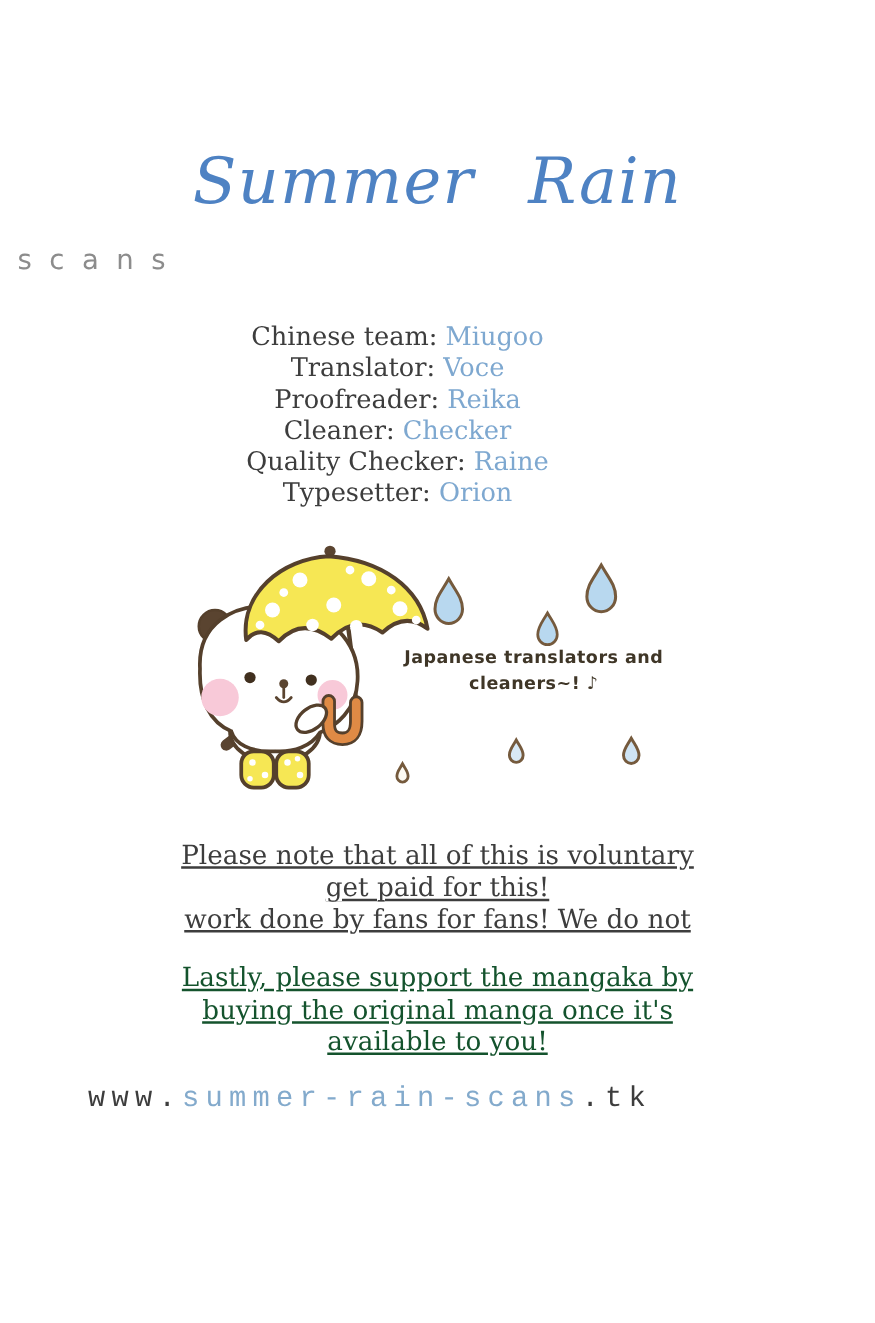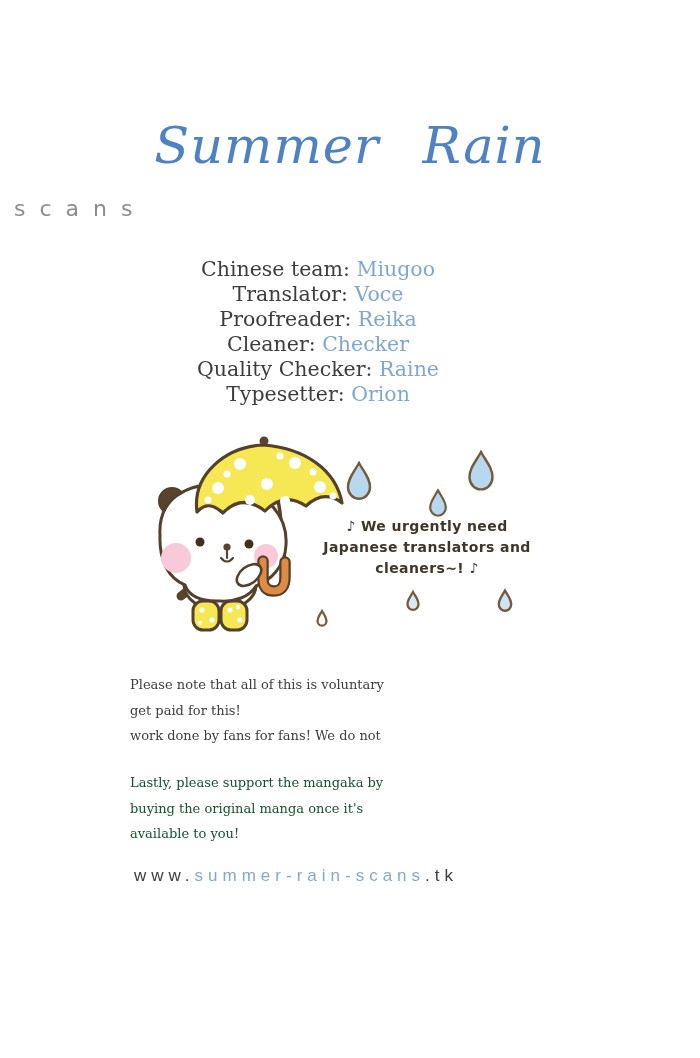--- a/index.html
+++ b/index.html
@@ -51,33 +51,34 @@
     font-size: 14px;
     line-height: 21px;
     letter-spacing: 0.4px;
     color: #3f3627;
     font-weight: bold;
   }
 
   
   .note {
     position: absolute; left: 130px; width: 440px;
-    text-align: left;
-    font-size: 13px;
+    text-align: center;
+    font-size: 21px;
     line-height: 25.5px;
+    text-decoration: underline;
   }
   .note-voluntary { top: 672px; color: #3d3d3d; }
   .note-support  { top: 770px; color: #14532d; }
 
   
   .footer-url {
     position: absolute; top: 866px; left: 0; width: 592px;
     text-align: center;
-    font-family: Liberation Sans, sans-serif;
-    font-size: 17px;
+    font-family: Liberation Mono, monospace;
+    font-size: 23px;
     letter-spacing: 5px;
     color: #3d3d3d;
   }
   .url-domain { color: #83aacc; }
 </style>
 </head>
 <body>
 
 <div class="page">
 
@@ -177,21 +178,20 @@
           <circle cx="97" cy="44" r="3.5"></circle>
           <circle cx="150" cy="26" r="3.5"></circle>
           <circle cx="183" cy="42" r="3.5"></circle>
           <circle cx="78" cy="70" r="3.5"></circle>
           <circle cx="203" cy="66" r="3.5"></circle>
         </g>
       </g>
     </svg>
 
     <div class="speech">
-      <div>♪ We urgently need</div>
       <div>Japanese translators and</div>
       <div>cleaners~! ♪</div>
     </div>
   </div>
 
   <div class="note note-voluntary">
     <div>Please note that all of this is voluntary</div>
     <div>get paid for this!</div>
     <div>work done by fans for fans! We do not</div>
   </div>

